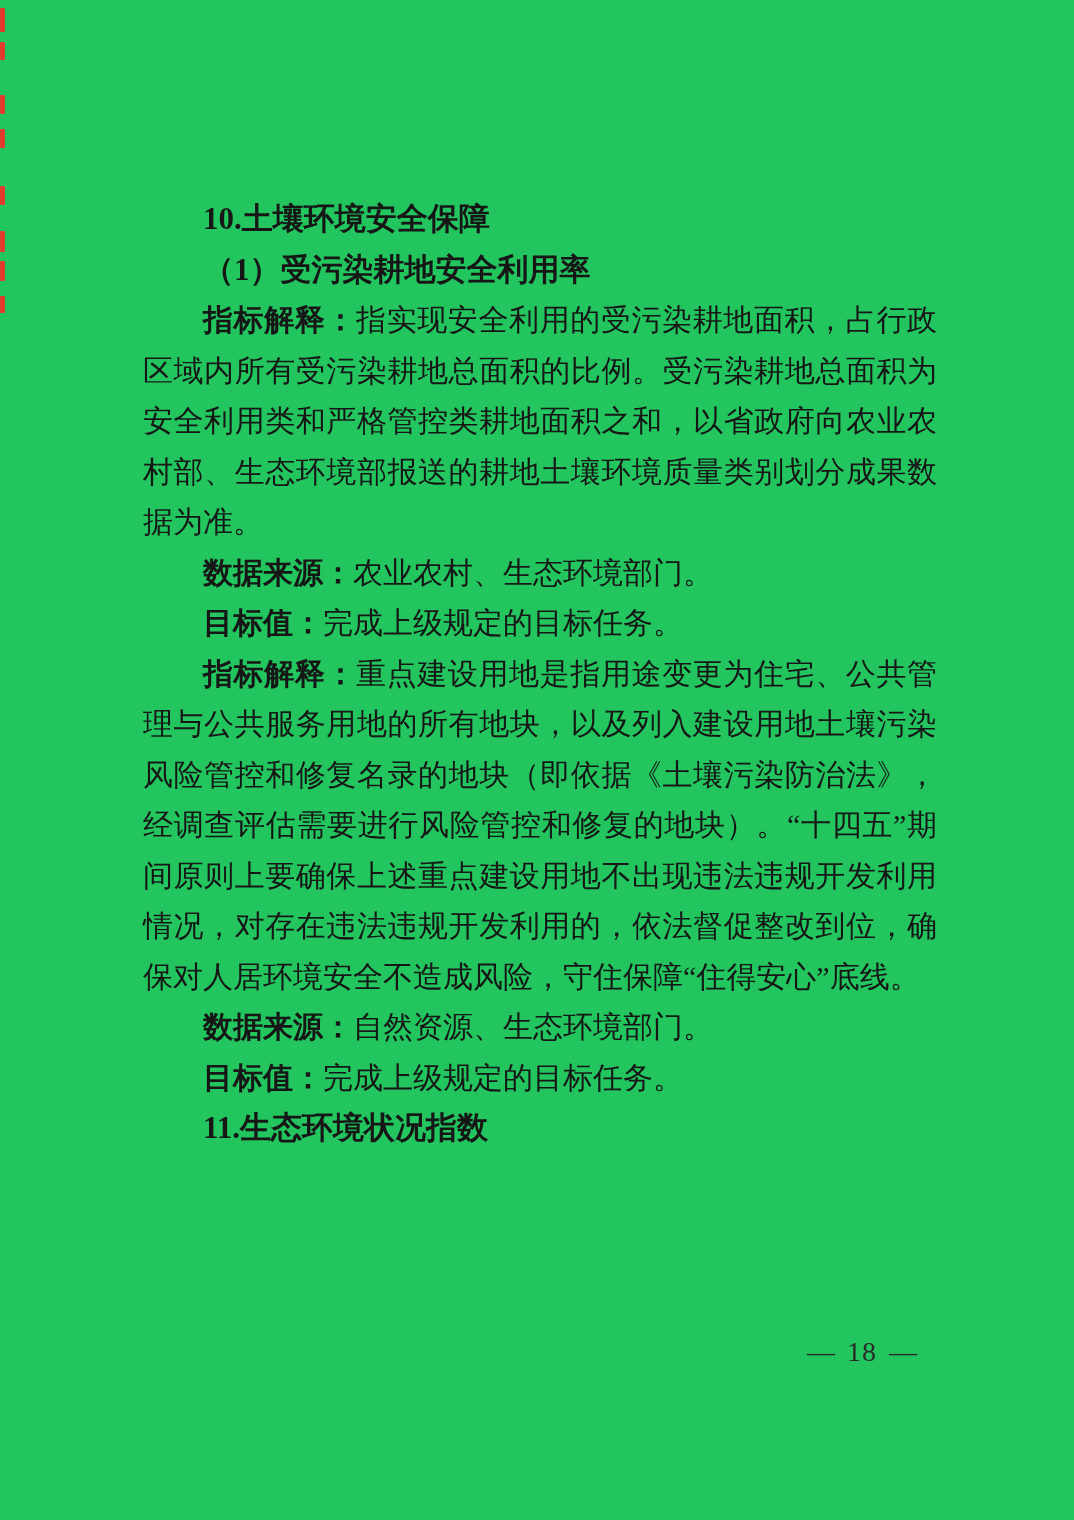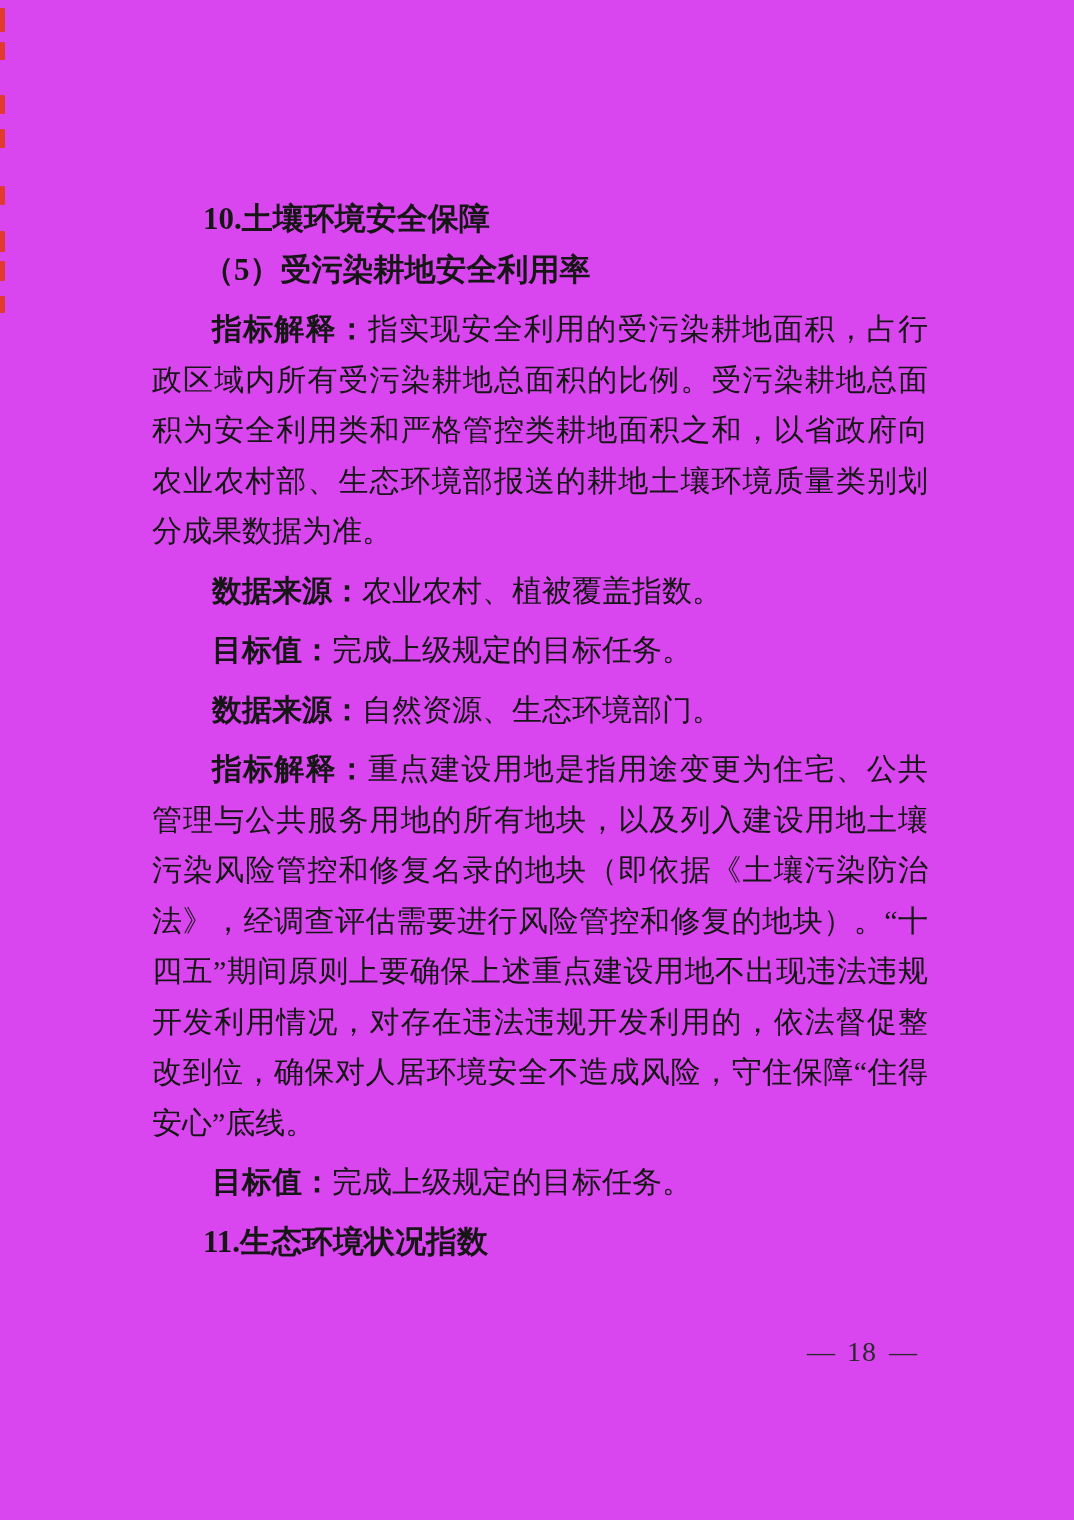--- a/index.html
+++ b/index.html
@@ -1,20 +1,20 @@
 <!DOCTYPE html>
 <html><head>
 <meta charset="utf-8">
 <style>
   html, body { margin: 0; padding: 0; background: #ffffff; }
   .page {
     position: relative;
     width: 1074px;
     height: 1520px;
-    background: #d946ef;
+    background: #22c55e;
     overflow: hidden;
     font-family: "Liberation Serif", "DejaVu Serif", serif;
     color: #161616;
   }
   .content {
     position: absolute;
     left: 143px;
     top: 194px;
     width: 794px;
     font-size: 30px;
@@ -23,21 +23,21 @@
     text-justify: inter-ideograph;
   }
   .hd {
     margin: 0;
     font-weight: bold;
     font-size: 31px;
     text-indent: 60px;
     text-align: left;
   }
   .para {
-    margin: 9px;
+    margin: 0;
     text-indent: 60px;
   }
   .lbl { font-weight: bold; }
   .page-footer {
     position: absolute;
     top: 1336px;
     left: 807px;
     width: 110px;
     display: flex;
     justify-content: space-between;
@@ -62,32 +62,32 @@
       <div class="edge-mark" style="top: 186px; height: 19px; background: rgb(226, 59, 46);"></div>
       <div class="edge-mark" style="top: 231px; height: 21px; background: rgb(226, 59, 46);"></div>
       <div class="edge-mark" style="top: 261px; height: 20px; background: rgb(226, 59, 46);"></div>
       <div class="edge-mark" style="top: 296px; height: 17px; background: rgb(226, 59, 46);"></div>
     </div>
 
   <div class="content">
 
     <p class="hd">10.土壤环境安全保障</p>
 
-    <p class="hd">（5）受污染耕地安全利用率</p>
+    <p class="hd">（1）受污染耕地安全利用率</p>
 
     <p class="para"><span class="lbl">指标解释：</span><span>指实现安全利用的受污染耕地面积，占行政区域内所有受污染耕地总面积的比例。受污染耕地总面积为安全利用类和严格管控类耕地面积之和，以省政府向农业农村部、生态环境部报送的耕地土壤环境质量类别划分成果数据为准。</span></p>
 
-    <p class="para"><span class="lbl">数据来源：</span><span>农业农村、植被覆盖指数。</span></p>
+    <p class="para"><span class="lbl">数据来源：</span><span>农业农村、生态环境部门。</span></p>
 
     <p class="para"><span class="lbl">目标值：</span><span>完成上级规定的目标任务。</span></p>
 
 
+    <p class="para"><span class="lbl">指标解释：</span><span>重点建设用地是指用途变更为住宅、公共管理与公共服务用地的所有地块，以及列入建设用地土壤污染风险管控和修复名录的地块（即依据《土壤污染防治法》，经调查评估需要进行风险管控和修复的地块）。“十四五”期间原则上要确保上述重点建设用地不出现违法违规开发利用情况，对存在违法违规开发利用的，依法督促整改到位，确保对人居环境安全不造成风险，守住保障“住得安心”底线。</span></p>
+
     <p class="para"><span class="lbl">数据来源：</span><span>自然资源、生态环境部门。</span></p>
-
-    <p class="para"><span class="lbl">指标解释：</span><span>重点建设用地是指用途变更为住宅、公共管理与公共服务用地的所有地块，以及列入建设用地土壤污染风险管控和修复名录的地块（即依据《土壤污染防治法》，经调查评估需要进行风险管控和修复的地块）。“十四五”期间原则上要确保上述重点建设用地不出现违法违规开发利用情况，对存在违法违规开发利用的，依法督促整改到位，确保对人居环境安全不造成风险，守住保障“住得安心”底线。</span></p>
 
     <p class="para"><span class="lbl">目标值：</span><span>完成上级规定的目标任务。</span></p>
 
     <p class="hd">11.生态环境状况指数</p>
 
 
   </div>
 
   <div class="page-footer">
     <span>—</span>

